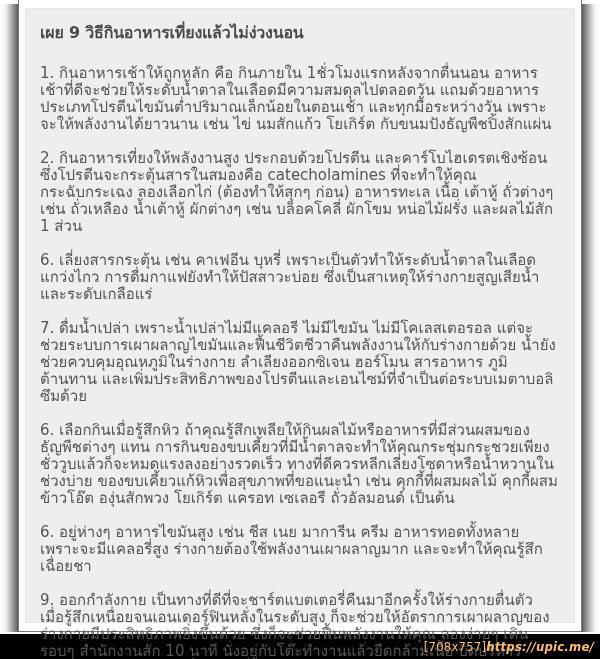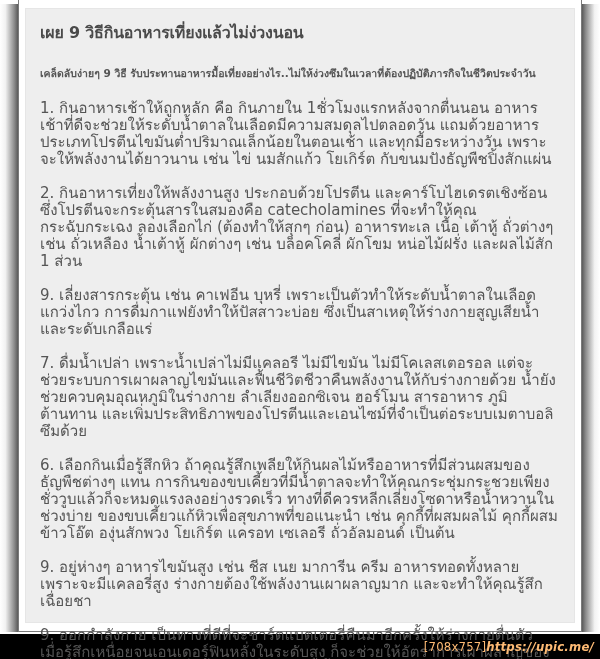--- a/index.html
+++ b/index.html
@@ -84,27 +84,26 @@
   </style>
 </head>
 <body>
 
 <div class="canvas">
   <div class="shadow-left"></div>
   <div class="shadow-right"></div>
   <div class="card">
     <div class="panel">
       <div class="title">เผย 9 วิธีกินอาหารเที่ยงแล้วไม่ง่วงนอน</div>
-      <div class="subtitle">เคล็ดลับง่ายๆ 9 วิธี รับประทานอาหารมื้อเที่ยงอย่างไร..ไม่ให้ง่วงซึมในเวลาที่ต้องปฏิบัติภารกิจในชีวิตประจำวัน</div>
       <div class="item">1. กินอาหารเช้าให้ถูกหลัก คือ กินภายใน 1ชั่วโมงแรกหลังจากตื่นนอน อาหารเช้าที่ดีจะช่วยให้ระดับน้ำตาลในเลือดมีความสมดุลไปตลอดวัน แถมด้วยอาหารประเภทโปรตีนไขมันต่ำปริมาณเล็กน้อยในตอนเช้า และทุกมื้อระหว่างวัน เพราะจะให้พลังงานได้ยาวนาน เช่น ไข่ นมสักแก้ว โยเกิร์ต กับขนมปังธัญพืชปิ้งสักแผ่น</div>
       <div class="item">2. กินอาหารเที่ยงให้พลังงานสูง ประกอบด้วยโปรตีน และคาร์โบไฮเดรตเชิงซ้อน ซึ่งโปรตีนจะกระตุ้นสารในสมองคือ catecholamines ที่จะทำให้คุณกระฉับกระเฉง ลองเลือกไก่ (ต้องทำให้สุกๆ ก่อน) อาหารทะเล เนื้อ เต้าหู้ ถั่วต่างๆ เช่น ถั่วเหลือง น้ำเต้าหู้ ผักต่างๆ เช่น บล็อคโคลี่ ผักโขม หน่อไม้ฝรั่ง และผลไม้สัก 1 ส่วน</div>
-      <div class="item">9. เลี่ยงสารกระตุ้น เช่น คาเฟอีน บุหรี่ เพราะเป็นตัวทำให้ระดับน้ำตาลในเลือดแกว่งไกว การดื่มกาแฟยังทำให้ปัสสาวะบ่อย ซึ่งเป็นสาเหตุให้ร่างกายสูญเสียน้ำและระดับเกลือแร่</div>
+      <div class="item">6. เลี่ยงสารกระตุ้น เช่น คาเฟอีน บุหรี่ เพราะเป็นตัวทำให้ระดับน้ำตาลในเลือดแกว่งไกว การดื่มกาแฟยังทำให้ปัสสาวะบ่อย ซึ่งเป็นสาเหตุให้ร่างกายสูญเสียน้ำและระดับเกลือแร่</div>
       <div class="item">7. ดื่มน้ำเปล่า เพราะน้ำเปล่าไม่มีแคลอรี ไม่มีไขมัน ไม่มีโคเลสเตอรอล แต่จะช่วยระบบการเผาผลาญไขมันและฟื้นชีวิตชีวาคืนพลังงานให้กับร่างกายด้วย น้ำยังช่วยควบคุมอุณหภูมิในร่างกาย ลำเลียงออกซิเจน ฮอร์โมน สารอาหาร ภูมิต้านทาน และเพิ่มประสิทธิภาพของโปรตีนและเอนไซม์ที่จำเป็นต่อระบบเมตาบอลิซึมด้วย</div>
       <div class="item">6. เลือกกินเมื่อรู้สึกหิว ถ้าคุณรู้สึกเพลียให้กินผลไม้หรืออาหารที่มีส่วนผสมของธัญพืชต่างๆ แทน การกินของขบเคี้ยวที่มีน้ำตาลจะทำให้คุณกระชุ่มกระชวยเพียงชั่ววูบแล้วก็จะหมดแรงลงอย่างรวดเร็ว ทางที่ดีควรหลีกเลี่ยงโซดาหรือน้ำหวานในช่วงบ่าย ของขบเคี้ยวแก้หิวเพื่อสุขภาพที่ขอแนะนำ เช่น คุกกี้ที่ผสมผลไม้ คุกกี้ผสมข้าวโอ๊ต องุ่นสักพวง โยเกิร์ต แครอท เซเลอรี ถั่วอัลมอนด์ เป็นต้น</div>
-      <div class="item">9. อยู่ห่างๆ อาหารไขมันสูง เช่น ชีส เนย มาการีน ครีม อาหารทอดทั้งหลาย เพราะจะมีแคลอรี่สูง ร่างกายต้องใช้พลังงานเผาผลาญมาก และจะทำให้คุณรู้สึกเฉื่อยชา</div>
+      <div class="item">6. อยู่ห่างๆ อาหารไขมันสูง เช่น ชีส เนย มาการีน ครีม อาหารทอดทั้งหลาย เพราะจะมีแคลอรี่สูง ร่างกายต้องใช้พลังงานเผาผลาญมาก และจะทำให้คุณรู้สึกเฉื่อยชา</div>
       <div class="item">9. ออกกำลังกาย เป็นทางที่ดีที่จะชาร์ตแบตเตอรี่คืนมาอีกครั้งให้ร่างกายตื่นตัว เมื่อรู้สึกเหนื่อยจนเอนเดอร์ฟินหลั่งในระดับสูง ก็จะช่วยให้อัตราการเผาผลาญของร่างกายมีประสิทธิภาพยิ่งขึ้นด้วย ซึ่งก็จะช่วยฟื้นพลังงานให้คุณ ลองง่ายๆ เดินรอบๆ สำนักงานสัก 10 นาที นั่งอยู่กับโต๊ะทำงานแล้วยืดกล้ามเนื้อ บิดบริหารร่างกายสักครู่ก็จะช่วยเพิ่มความตื่นตัวให้คุณได้พอควร</div>
 
     </div>
   </div>
 </div>
 
 <div class="watermark">
   <span class="dims">[708x757]</span><span class="url">https://upic.me/</span>
 </div>
 

